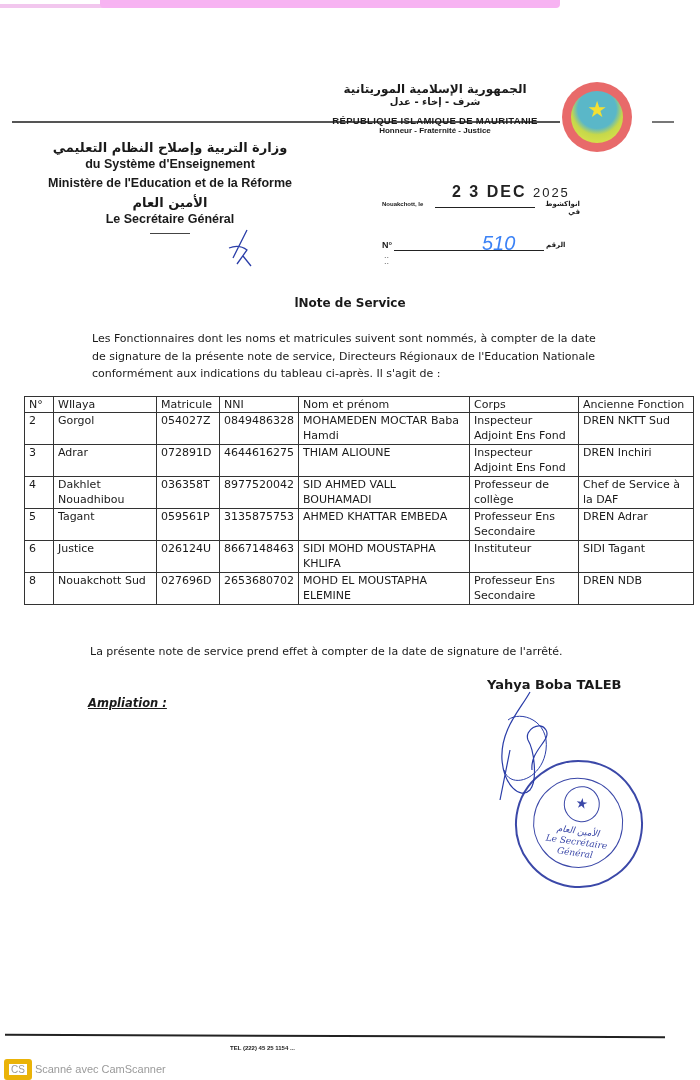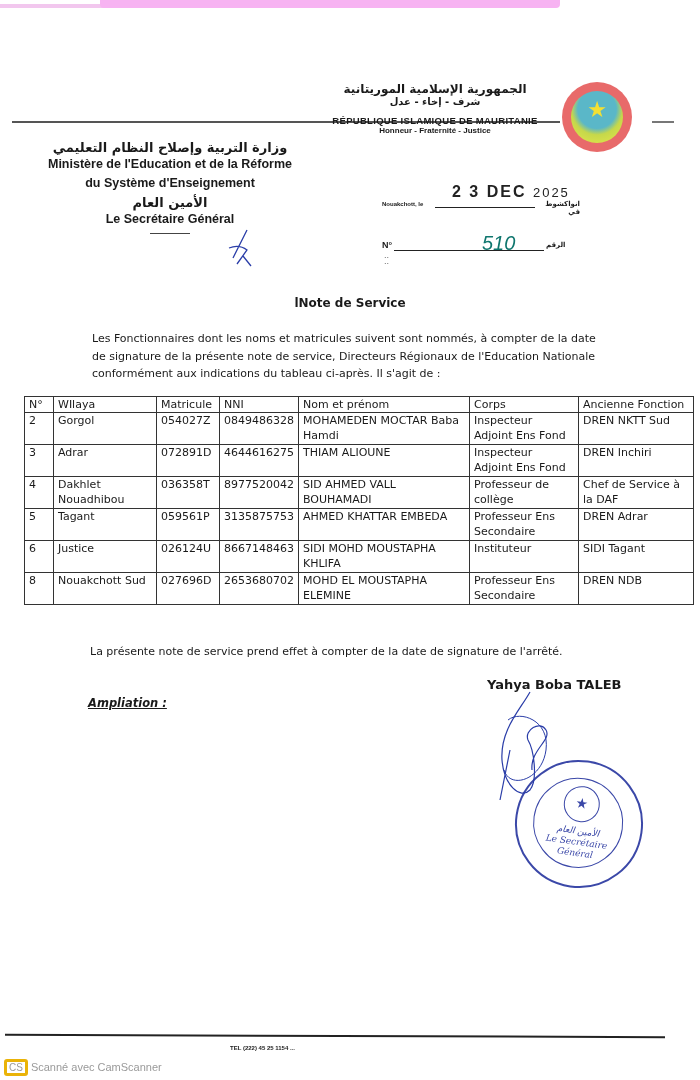--- a/index.html
+++ b/index.html
@@ -24,21 +24,21 @@
   .emblem .star{position:absolute;left:0;top:8px;width:52px;text-align:center;color:#f3e033;font-size:22px;line-height:22px;}
   .date-row{position:absolute;left:380px;top:183px;width:200px;height:30px;}
   .date-stamp{position:absolute;left:72px;top:0;font-family:"Liberation Sans",sans-serif;font-weight:bold;font-size:16px;color:#222;letter-spacing:2px;}
   .date-stamp .yr{font-size:13px;font-weight:normal;}
   .date-label{position:absolute;left:2px;top:18px;font-family:"Liberation Sans",sans-serif;font-size:6px;font-weight:bold;}
   .date-line{position:absolute;left:55px;top:24px;width:100px;height:1px;background:#222;}
   .date-ar{position:absolute;left:158px;top:17px;font-size:7px;font-weight:bold;direction:rtl;}
   .num-row{position:absolute;left:382px;top:232px;width:200px;height:30px;}
   .num-label{position:absolute;left:0;top:8px;font-family:"Liberation Sans",sans-serif;font-weight:bold;font-size:9px;}
   .num-line{position:absolute;left:12px;top:18px;width:150px;height:1px;background:#222;}
-  .num-val{position:absolute;left:100px;top:0;font-family:"Liberation Sans",sans-serif;font-size:20px;color:#0f766e;font-style:italic;}
+  .num-val{position:absolute;left:100px;top:0;font-family:"Liberation Sans",sans-serif;font-size:20px;color:#3b82f6;font-style:italic;}
   .num-ar{position:absolute;left:164px;top:9px;font-size:7px;font-weight:bold;}
   .dots{position:absolute;left:384px;top:257px;font-size:8px;color:#666;}
   .title{position:absolute;left:0;top:296px;width:700px;text-align:center;font-family:"DejaVu Sans",sans-serif;font-weight:bold;font-size:12px;}
   .intro{position:absolute;left:92px;top:330px;width:520px;font-family:"DejaVu Sans",sans-serif;font-size:11px;line-height:17.5px;}
   table.grid{position:absolute;left:24px;top:396px;border-collapse:collapse;font-family:"DejaVu Sans",sans-serif;font-size:11px;line-height:15px;}
   table.grid td,table.grid th{border:1px solid #333;padding:0 4px;vertical-align:top;font-weight:normal;text-align:left;}
   table.grid th{height:15px;}
   table.grid td{height:31px;}
   .c0{width:20px;} .c1{width:94px;} .c2{width:54px;} .c3{width:68px;} .c4{width:162px;} .c5{width:100px;} .c6{width:106px;}
   .effect{position:absolute;left:90px;top:645px;font-family:"DejaVu Sans",sans-serif;font-size:11px;}
@@ -49,35 +49,35 @@
   .ampl li{font-style:italic;font-size:11px;line-height:17px;padding-left:16px;}
   .ampl li .dash{display:inline-block;width:26px;}
   .stamp{position:absolute;left:515px;top:760px;width:124px;height:124px;border-radius:50%;border:2px solid #3b48a8;transform:rotate(8deg);}
   .stamp .ring{position:absolute;left:16px;top:16px;width:88px;height:88px;border-radius:50%;border:1.5px solid #3b48a8;}
   .stamp .seal{position:absolute;left:44px;top:24px;width:34px;height:34px;border-radius:50%;border:1.5px solid #3b48a8;text-align:center;line-height:32px;color:#3b48a8;font-size:14px;}
   .stamp .txt{position:absolute;left:20px;top:64px;width:84px;text-align:center;color:#3b48a8;font-family:"DejaVu Serif",serif;font-style:italic;font-size:9px;line-height:11px;}
   .signature{position:absolute;left:490px;top:690px;width:90px;height:120px;}
   .hr-bottom{position:absolute;left:5px;top:1035px;width:660px;height:2px;background:#222;transform:rotate(0.2deg);}
   .footer-tel{position:absolute;left:230px;top:1045px;font-family:"Liberation Sans",sans-serif;font-weight:bold;font-size:6px;}
   .cs{position:absolute;left:4px;top:1059px;font-family:"Liberation Sans",sans-serif;font-size:11px;color:#9a9a9a;}
-  .cs .logo{display:inline-block;border:3px solid #eab308;border-radius:3px;padding:0 2px;font-size:10px;margin-right:3px;}
+  .cs .logo{display:inline-block;border:5px solid #eab308;border-radius:3px;padding:0 2px;font-size:10px;margin-right:3px;}
 </style>
 </head>
 <body>
 
 <div class="pink-edge"></div>
 <div class="pink-strip"></div>
 
 <div class="hr-top"></div>
 <div class="hr-right"></div>
 
 <div class="left-head">
   <div class="ar">وزارة التربية وإصلاح النظام التعليمي</div>
+  <div class="fr">du Système d'Enseignement</div>
   <div class="fr">Ministère de l'Education et de la Réforme</div>
-  <div class="fr">du Système d'Enseignement</div>
   <div class="sg-ar">الأمين العام</div>
   <div class="fr">Le Secrétaire Général</div>
   <div class="sg-line"></div>
 </div>
 <svg class="paraph" viewBox="0 0 30 40">
   <path d="M22 2 L8 30 M4 20 Q14 16 22 22 L12 36 M18 28 L26 38" stroke="#2a3da8" stroke-width="1.3" fill="none"></path>
 </svg>
 
 <div class="right-head">
   <div class="ar1">الجمهورية الإسلامية الموريتانية</div>

